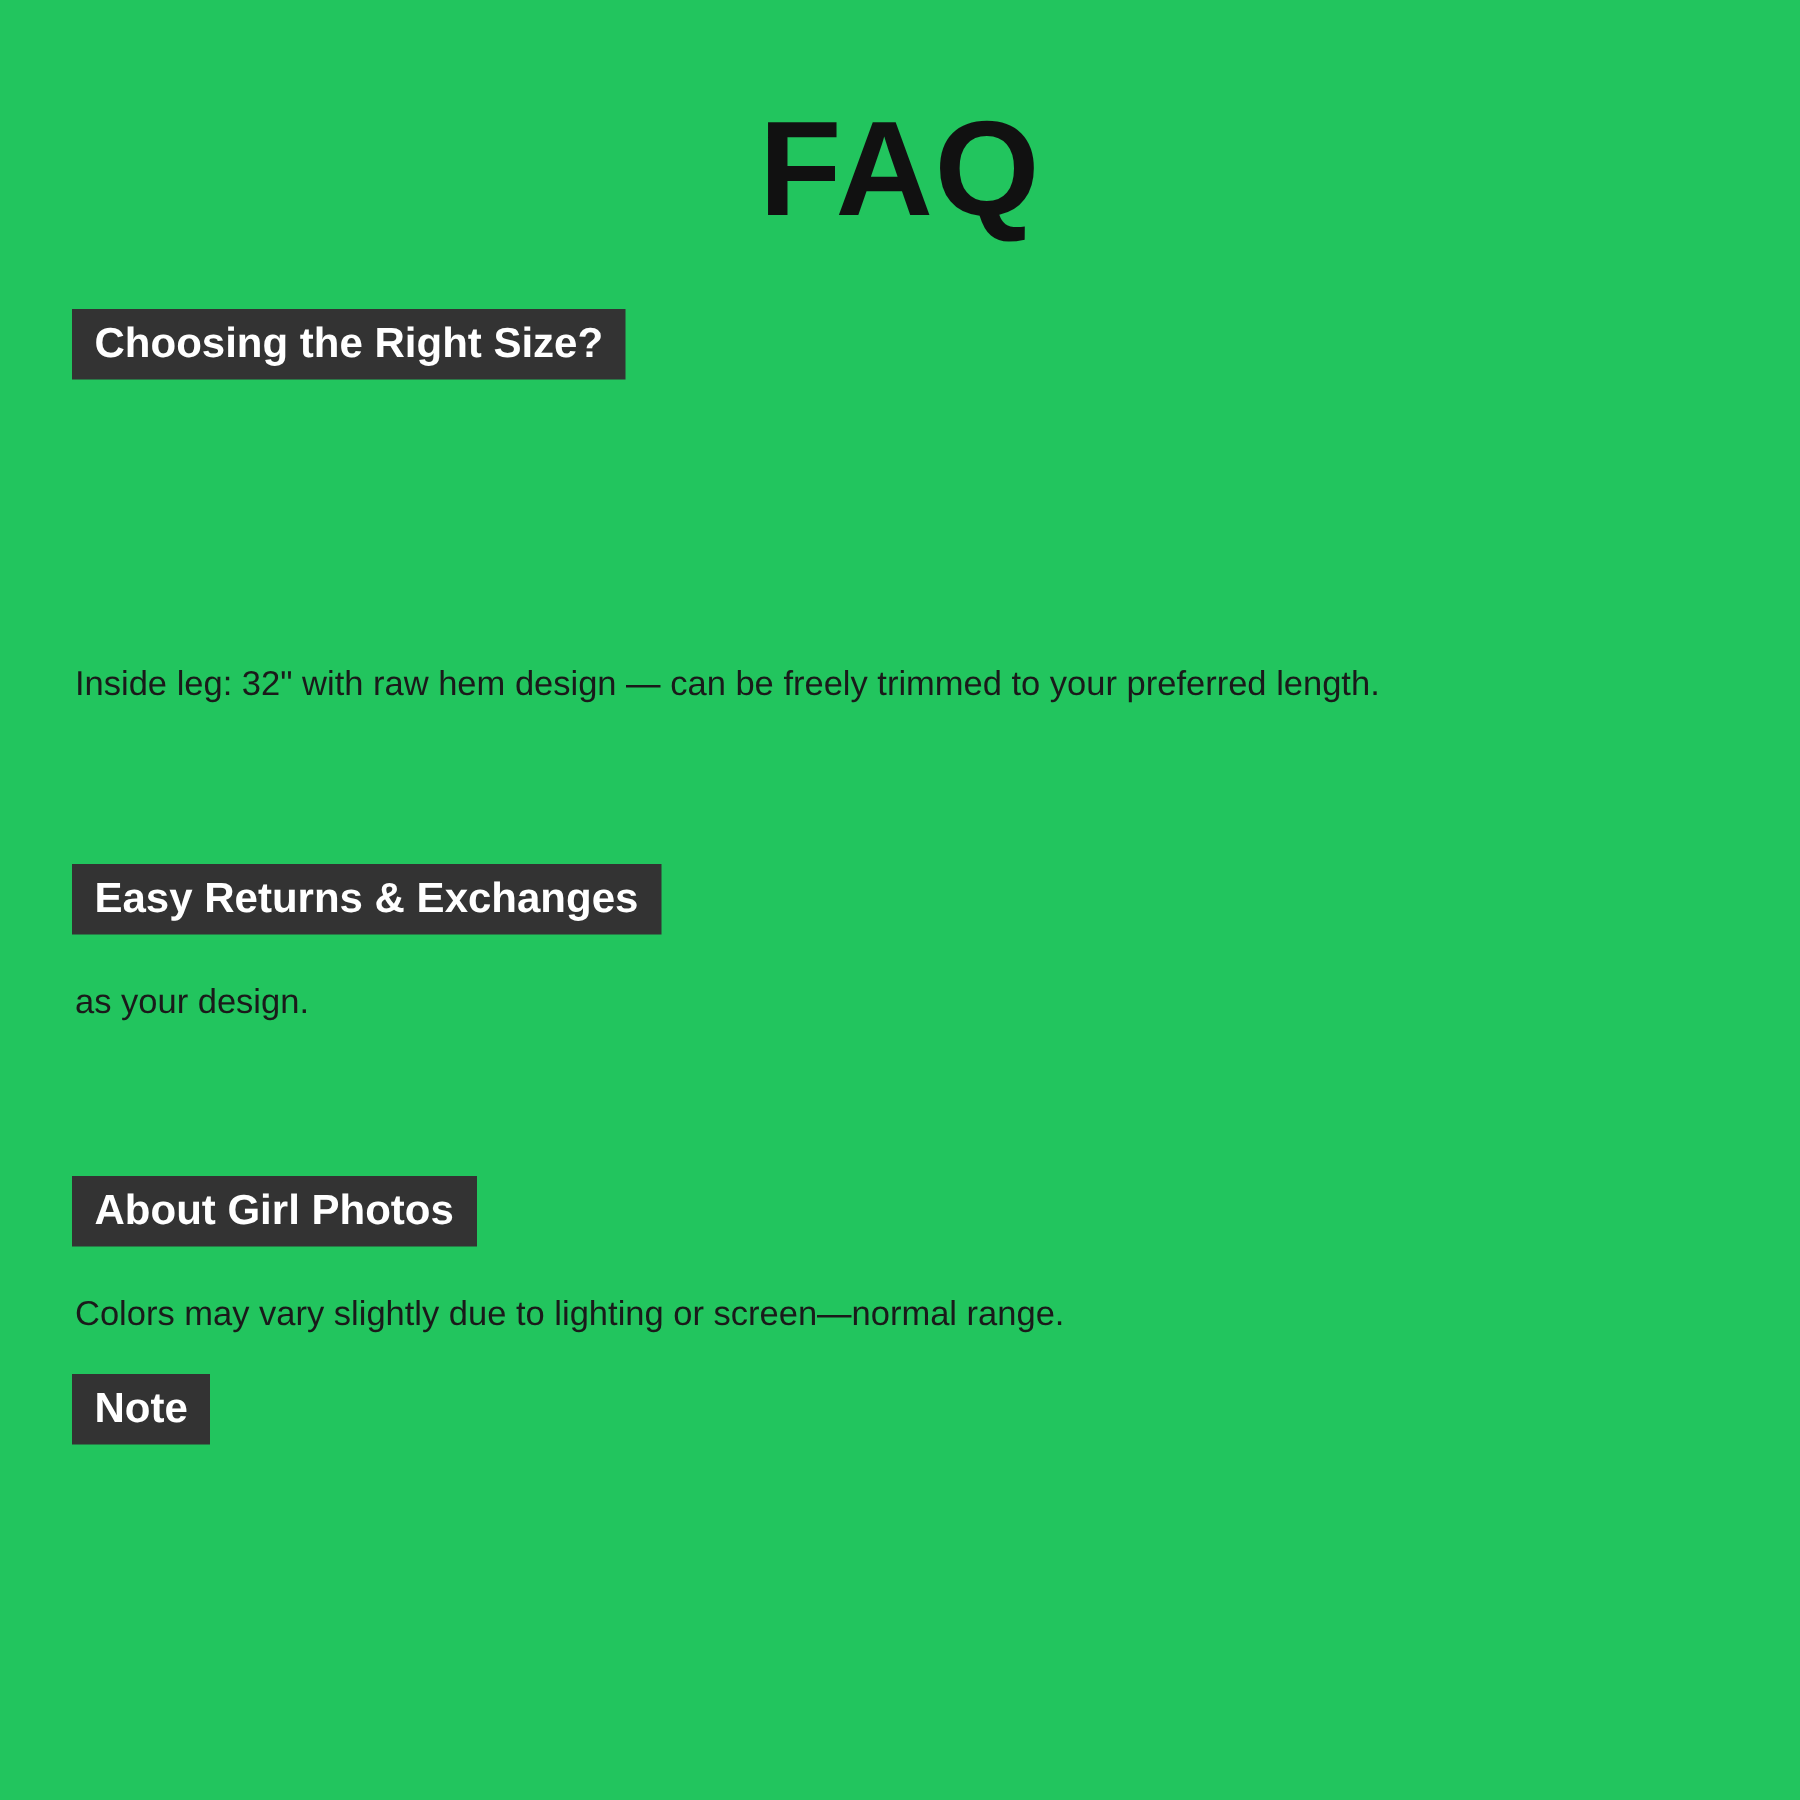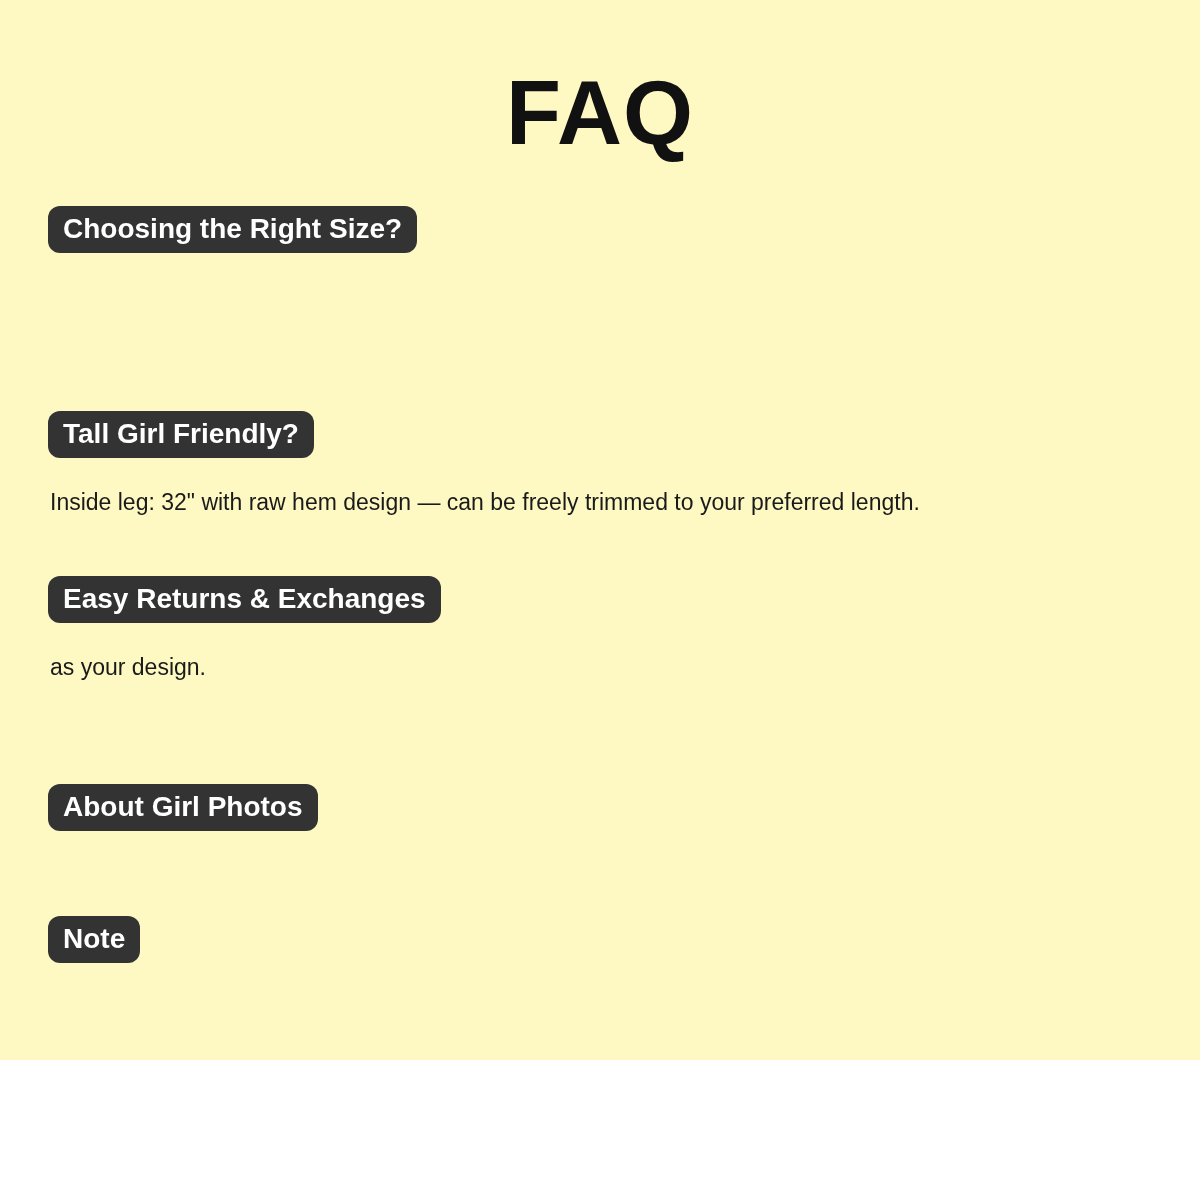--- a/index.html
+++ b/index.html
@@ -6,22 +6,22 @@
     html, body { margin: 0; padding: 0; }
     body {
       width: 1200px;
       height: 1200px;
       background: #ffffff;
       font-family: "Liberation Sans", "DejaVu Sans", sans-serif;
     }
     .page {
       position: relative;
       width: 1200px;
-      height: 1060px;
-      background: #fef9c3;
+      height: 1200px;
+      background: #22c55e;
       overflow: hidden;
     }
     .title {
       position: absolute;
       top: 68px;
       left: 0;
       right: 0;
       margin: 0;
       text-align: center;
       font-size: 90px;
@@ -41,21 +41,21 @@
     .s4 { top: 784px; }
     .s5 { top: 916px; }
     .badge {
       display: inline-block;
       background: #333333;
       color: #ffffff;
       font-size: 28px;
       font-weight: bold;
       line-height: 1;
       padding: 9px 15px 10px 15px;
-      border-radius: 12px;
+      border-radius: 0;
       white-space: nowrap;
     }
     .body {
       margin: 25px 0 0 2px;
       font-size: 23px;
       line-height: 39px;
       color: #1a1a1a;
     }
     .body .line {
       display: block;
@@ -66,34 +66,36 @@
 
 <div class="page">
 
   <h1 class="title">FAQ</h1>
 
   <div class="section s1">
     <span class="badge">Choosing the Right Size?</span>
   </div>
 
   <div class="section s2">
-    <span class="badge">Tall Girl Friendly?</span>
     <p class="body">
       <span class="line">Inside leg: 32" with raw hem design — can be freely trimmed to your preferred length.</span>
     </p>
   </div>
 
   <div class="section s3">
     <span class="badge">Easy Returns &amp; Exchanges</span>
     <p class="body">
       <span class="line">as your design.</span>
     </p>
   </div>
 
   <div class="section s4">
     <span class="badge">About Girl Photos</span>
+    <p class="body">
+      <span class="line">Colors may vary slightly due to lighting or screen—normal range.</span>
+    </p>
   </div>
 
   <div class="section s5">
     <span class="badge">Note</span>
   </div>
 
 </div>
 
 </body></html>

